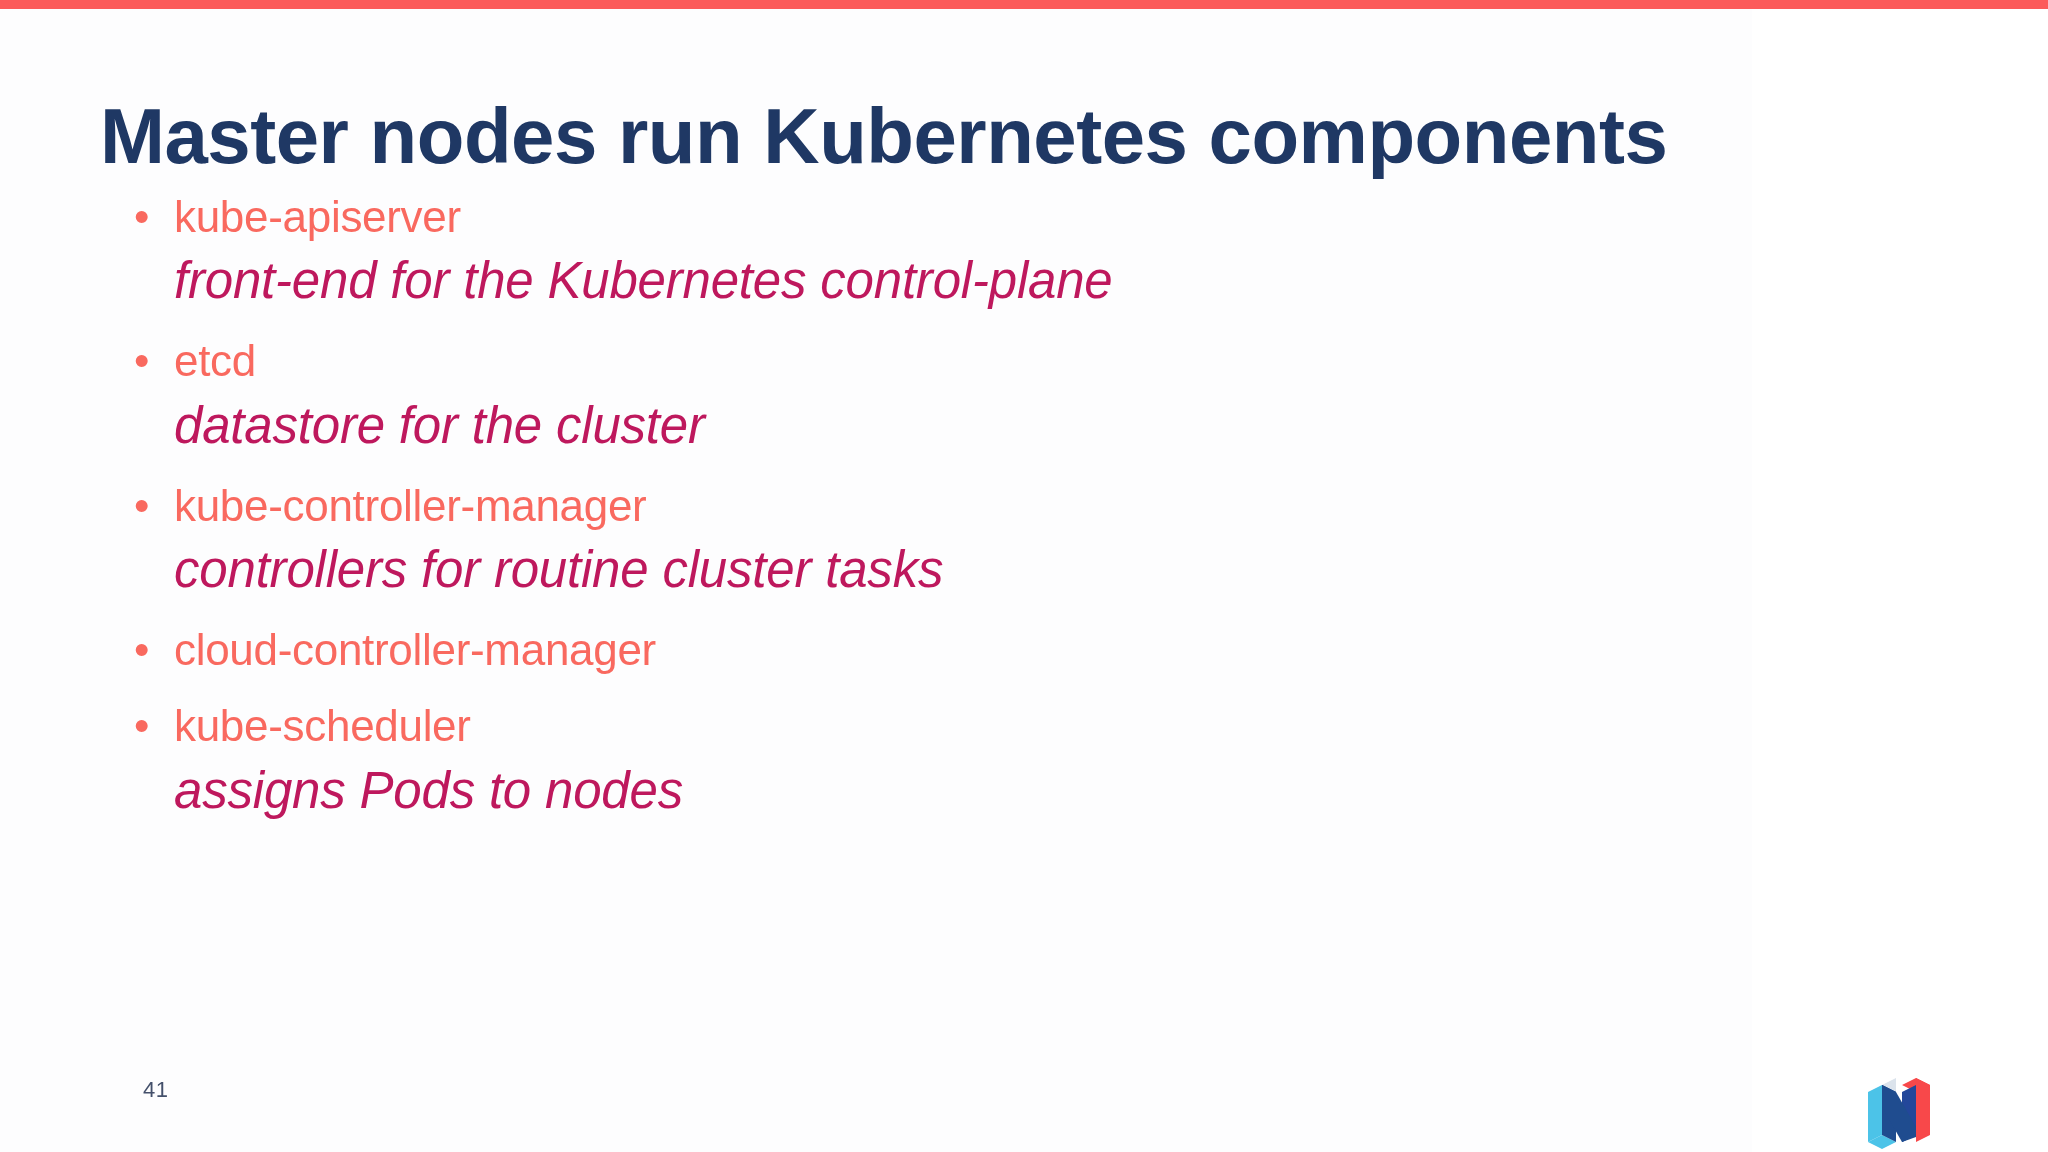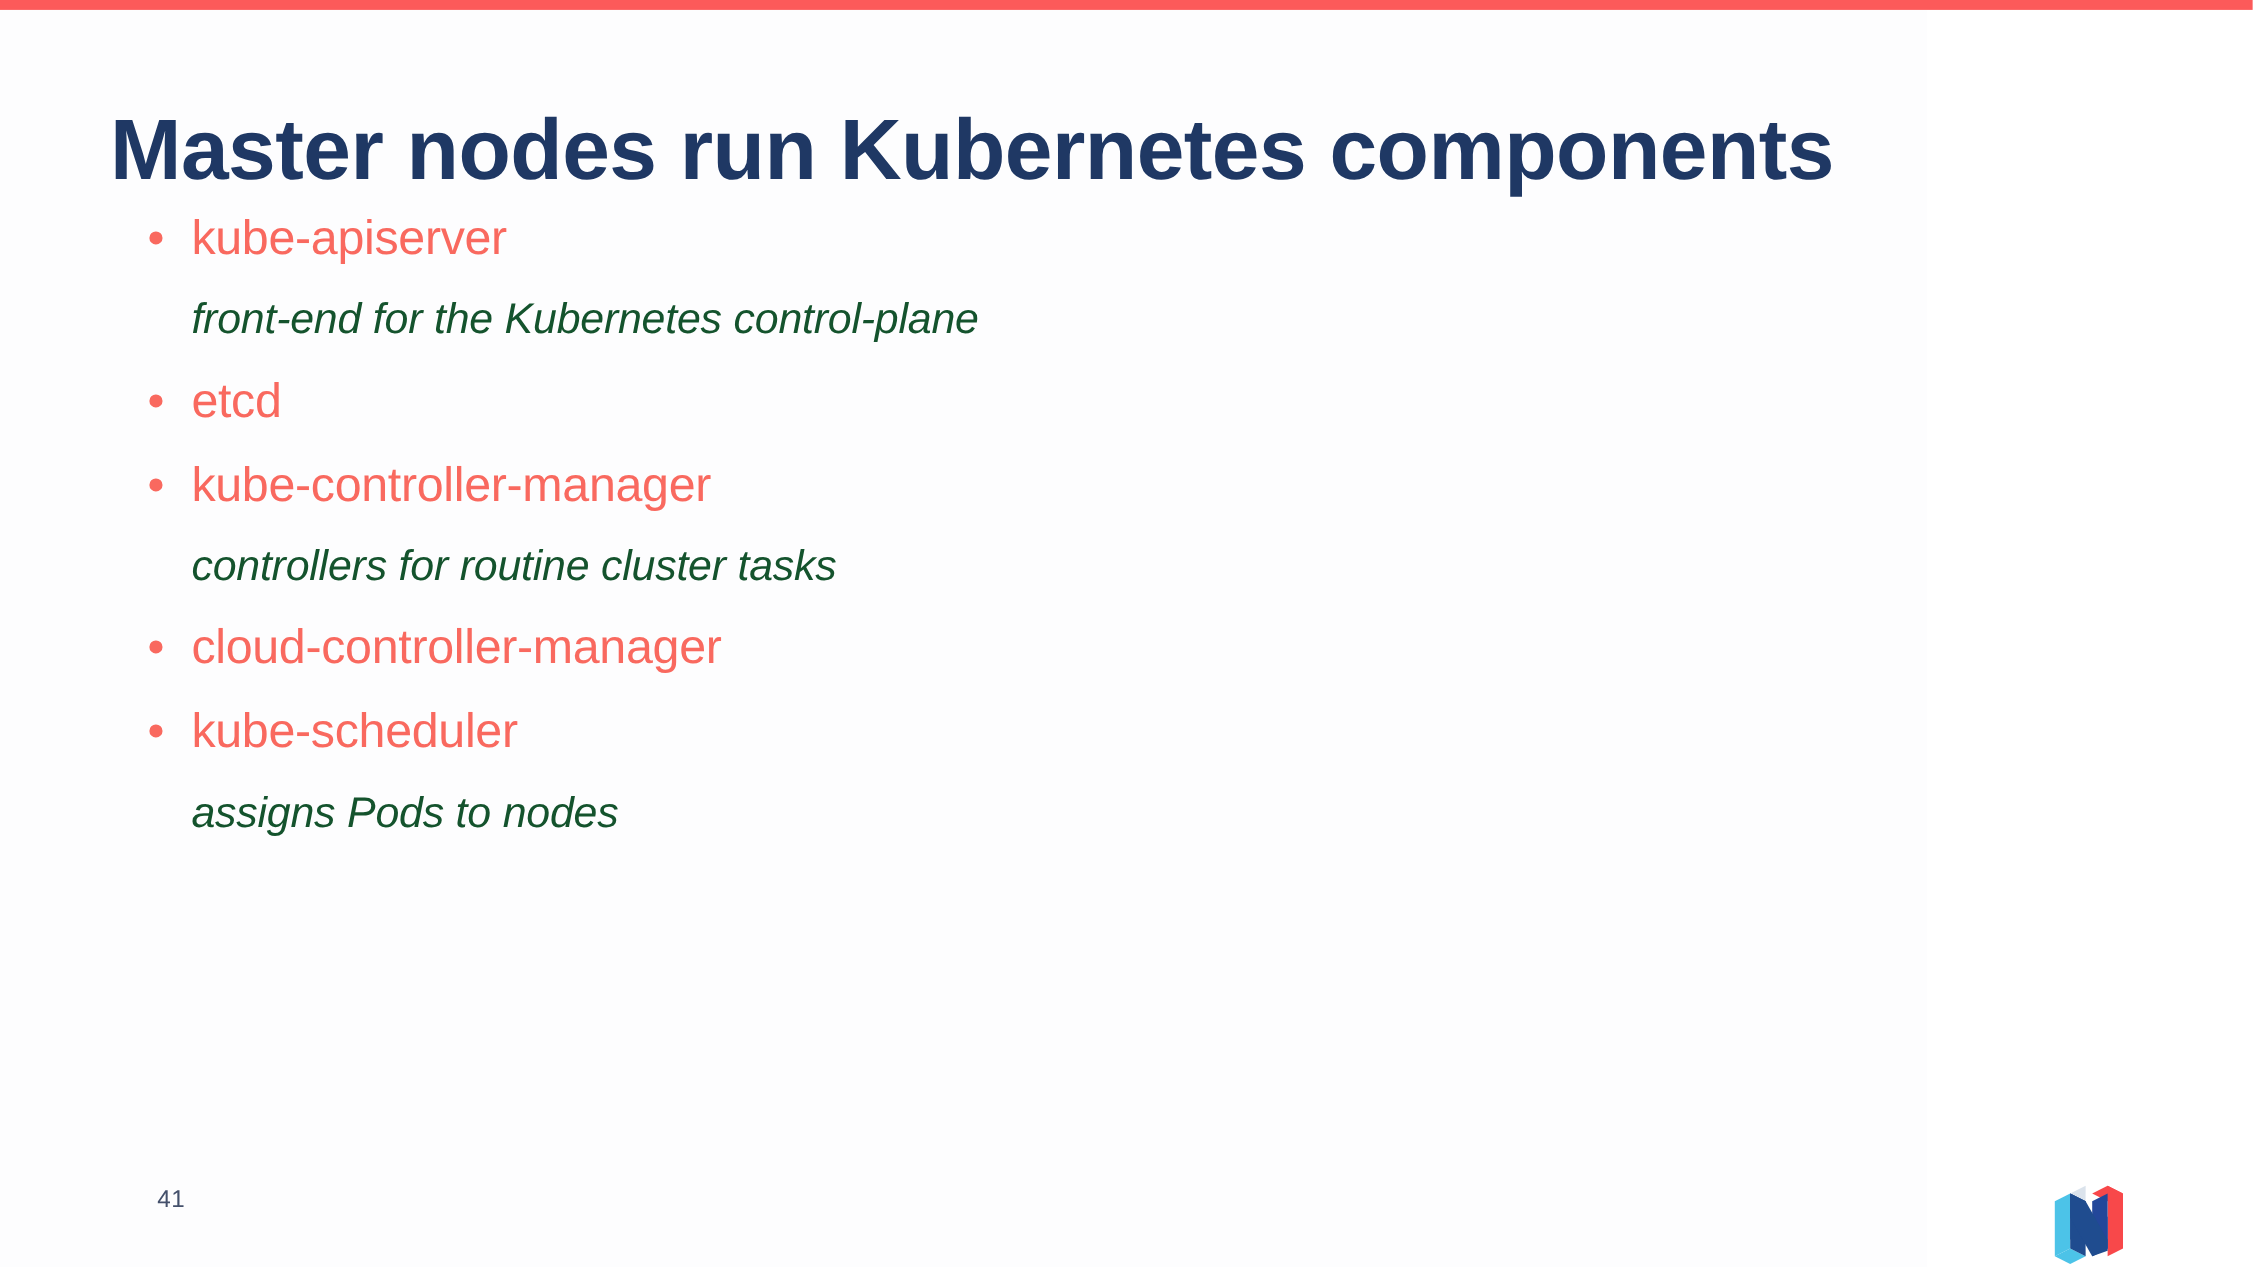--- a/index.html
+++ b/index.html
@@ -80,27 +80,27 @@
     flex: 0 1 auto;
     font-size: 44px;
     line-height: 1.12;
     font-weight: 400;
     letter-spacing: -0.3px;
     color: #f9695f;
   }
 
   .desc {
     margin-left: 40px;
-    margin-top: 28px;
-    font-size: 39px;
+    margin-top: 11px;
+    font-size: 51px;
     line-height: 1.12;
     font-style: italic;
     font-weight: 400;
     letter-spacing: -0.2px;
-    color: #14532d;
+    color: #be185d;
   }
 
   
   .page-number {
     position: absolute;
     left: 143px;
     top: 1090px;
     transform: translateY(-50%);
     font-size: 22px;
     font-weight: 400;
@@ -133,20 +133,21 @@
         <span class="term">kube-apiserver</span>
       </div>
       <div class="desc">front-end for the Kubernetes control-plane</div>
     </div>
 
     <div class="item">
       <div class="term-row">
         <span class="bullet">•</span>
         <span class="term">etcd</span>
       </div>
+      <div class="desc">datastore for the cluster</div>
     </div>
 
     <div class="item">
       <div class="term-row">
         <span class="bullet">•</span>
         <span class="term">kube-controller-manager</span>
       </div>
       <div class="desc">controllers for routine cluster tasks</div>
     </div>
 

